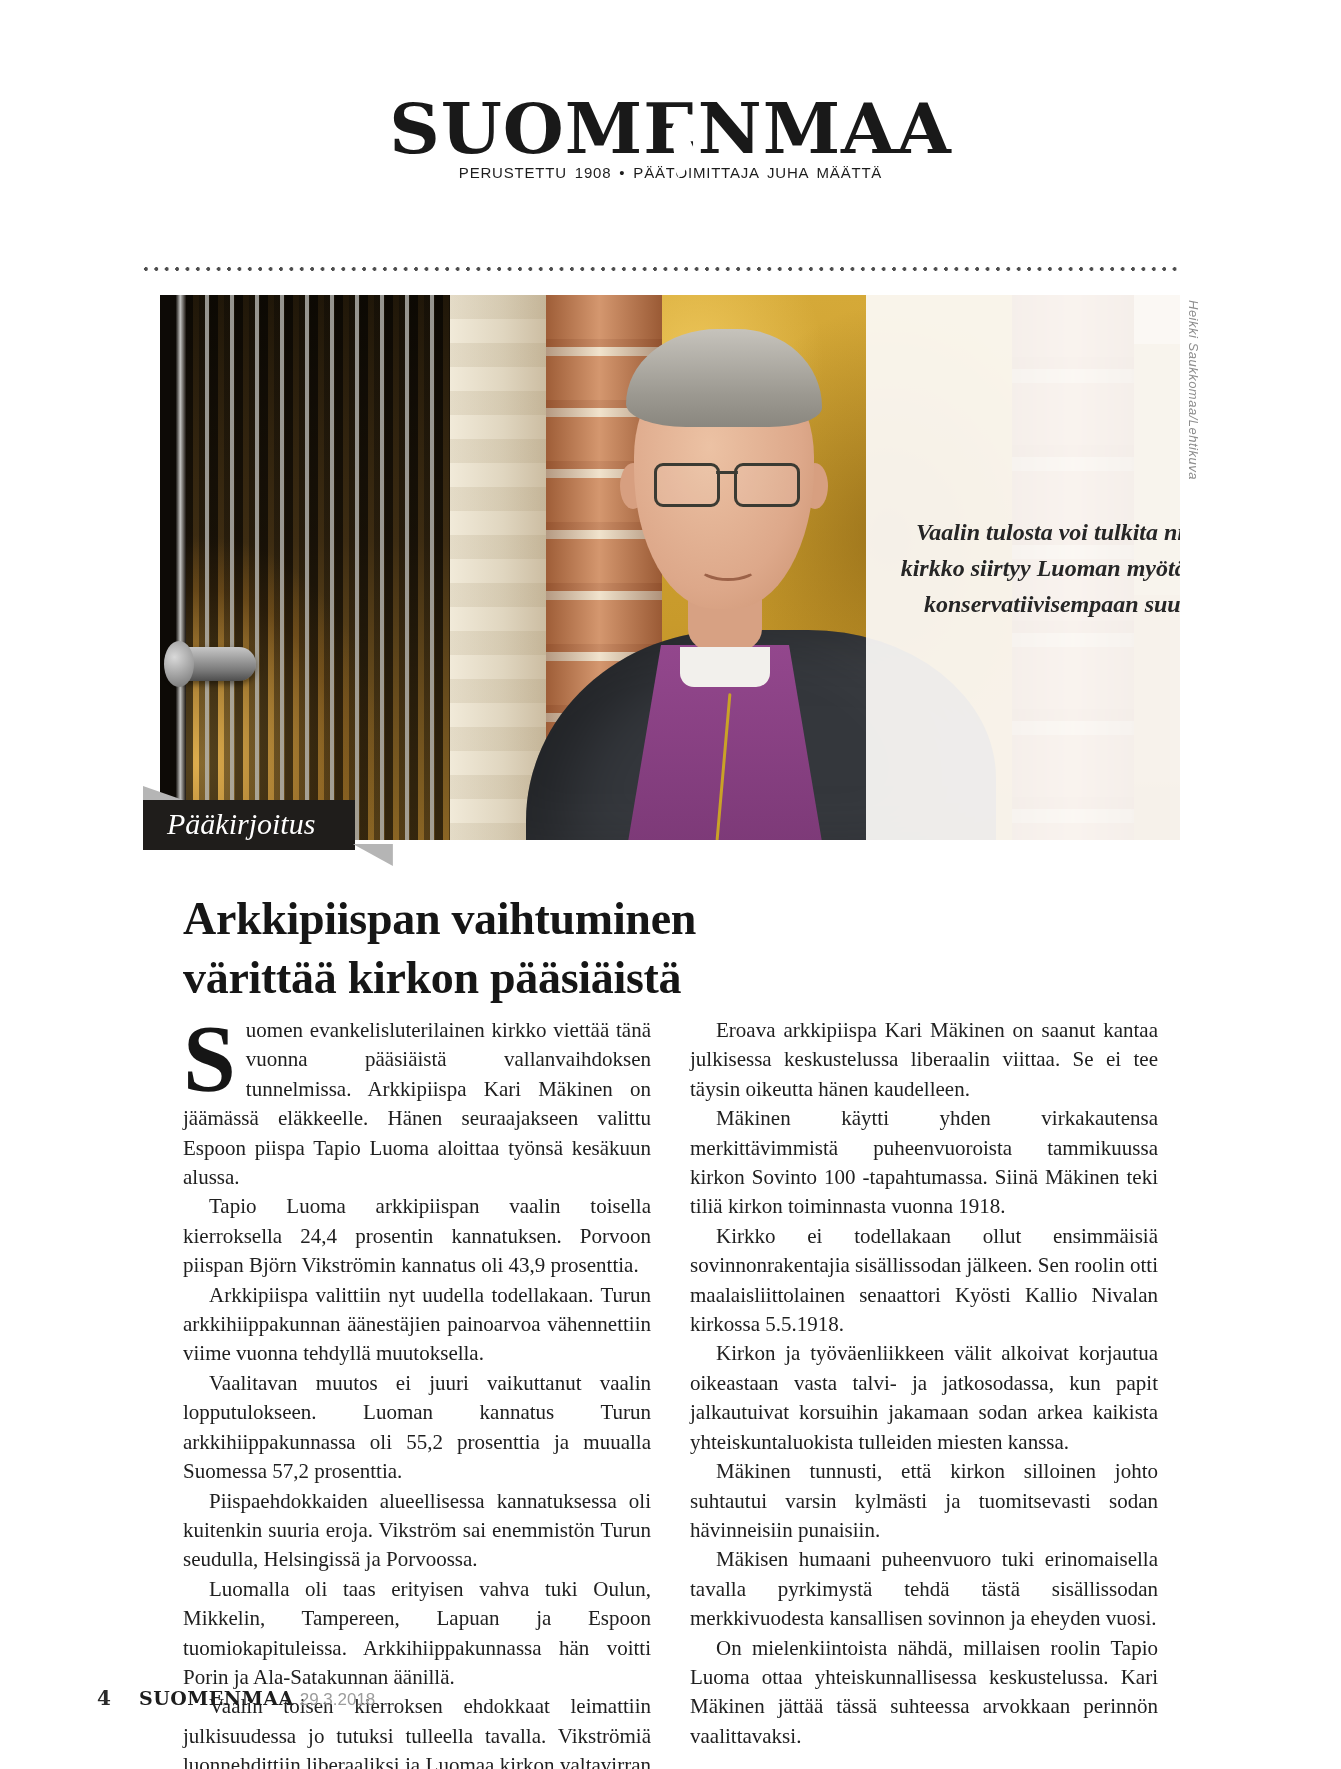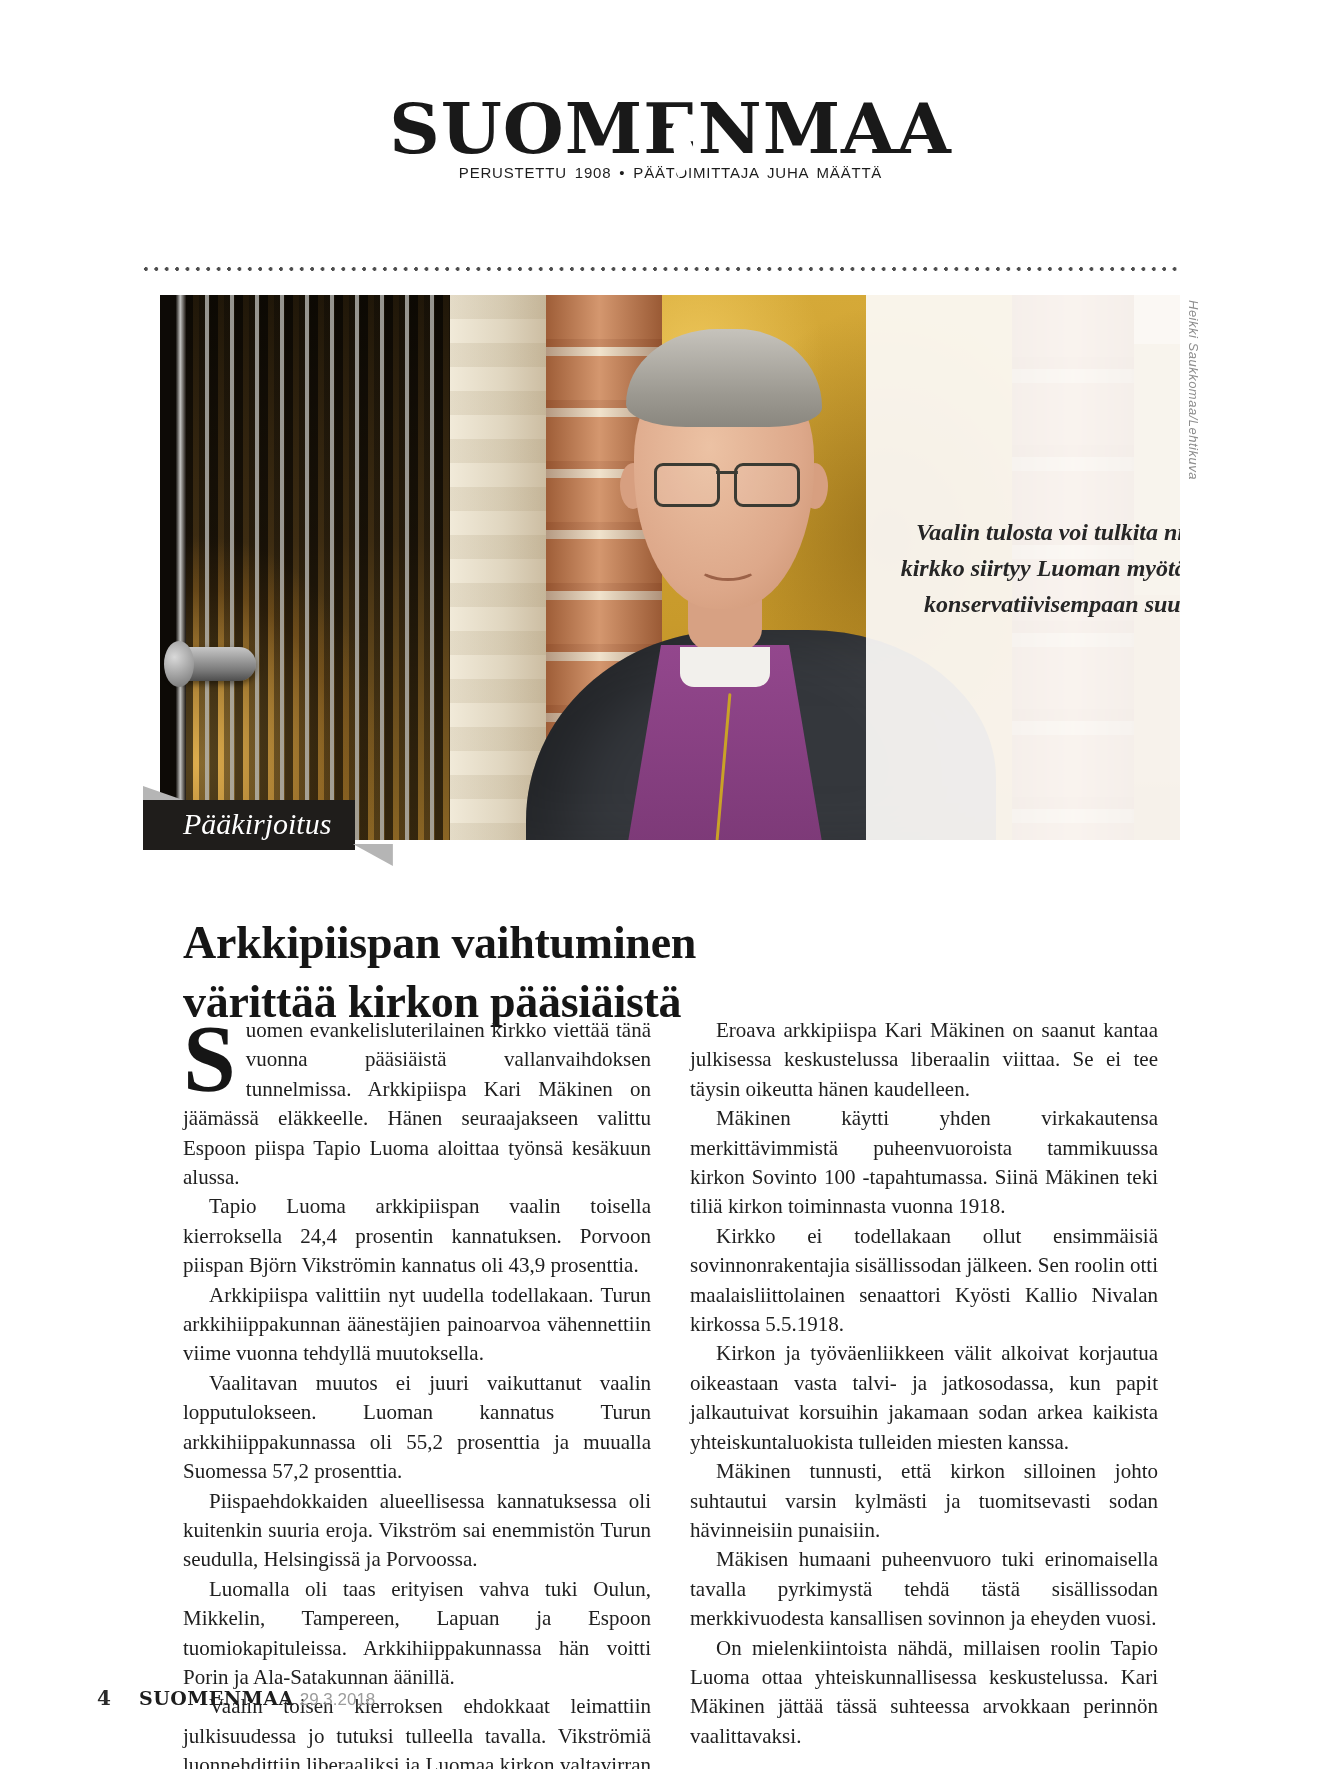--- a/index.html
+++ b/index.html
@@ -79,28 +79,28 @@
   .credit{position:absolute;left:1186px;top:300px;writing-mode:vertical-rl;
           font-family:"Liberation Sans","DejaVu Sans",sans-serif;font-style:italic;
           font-size:13px;color:#8d8d8d;letter-spacing:.5px;}
 
   .quote-overlay{position:absolute;left:706px;top:705px;width:436px;height:135px;
                  background:rgba(252,250,247,.93);display:flex;align-items:center;justify-content:center;}
   .quote-overlay p{margin:0;padding:6px 18px;text-align:center;font-style:italic;font-weight:700;
                    font-size:24px;line-height:1.5;color:#262626;}
 
   .kicker{position:absolute;left:143px;top:800px;width:212px;height:50px;background:#1f1d1b;
-          color:#fff;font-style:italic;font-size:30px;line-height:48px;padding-left:40px;box-sizing:border-box;}
+          color:#fff;font-style:italic;font-size:30px;line-height:48px;padding-left:24px;box-sizing:border-box;}
   .kicker .fold1{position:absolute;left:0;top:-14px;width:40px;height:14px;background:#b5b5b5;
                  clip-path:polygon(0 0,100% 100%,0 100%);}
   .kicker .fold2{position:absolute;left:99%;top:calc(100% - 6px);width:40px;height:22px;background:#b5b5b5;
                  clip-path:polygon(100% 100%,0 0,100% 0);}
 
   
-  .headline{position:absolute;left:183px;top:876px;font-weight:700;font-size:46px;line-height:1.28;
+  .headline{position:absolute;left:183px;top:852px;font-weight:700;font-size:46px;line-height:1.28;
             color:#161616;letter-spacing:-.3px;}
   .col{position:absolute;top:1016px;width:468px;font-size:21px;line-height:29.4px;text-align:justify;color:#202020;}
   .col-left{left:183px;}
   .col-right{left:690px;}
   .col p{margin:0;}
   .col p.ind{text-indent:26px;}
   .dropcap{float:left;font-weight:700;font-size:95px;line-height:78px;padding:4px 10px 0 0;color:#161616;}
 
   
   .footer{position:absolute;left:97px;top:1686px;display:flex;align-items:baseline;}

